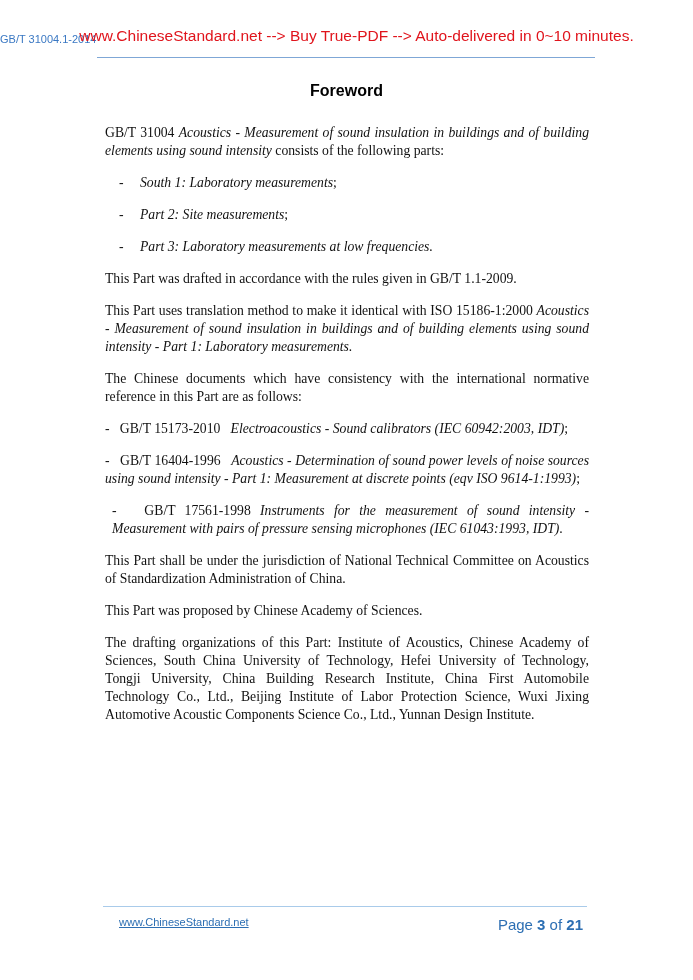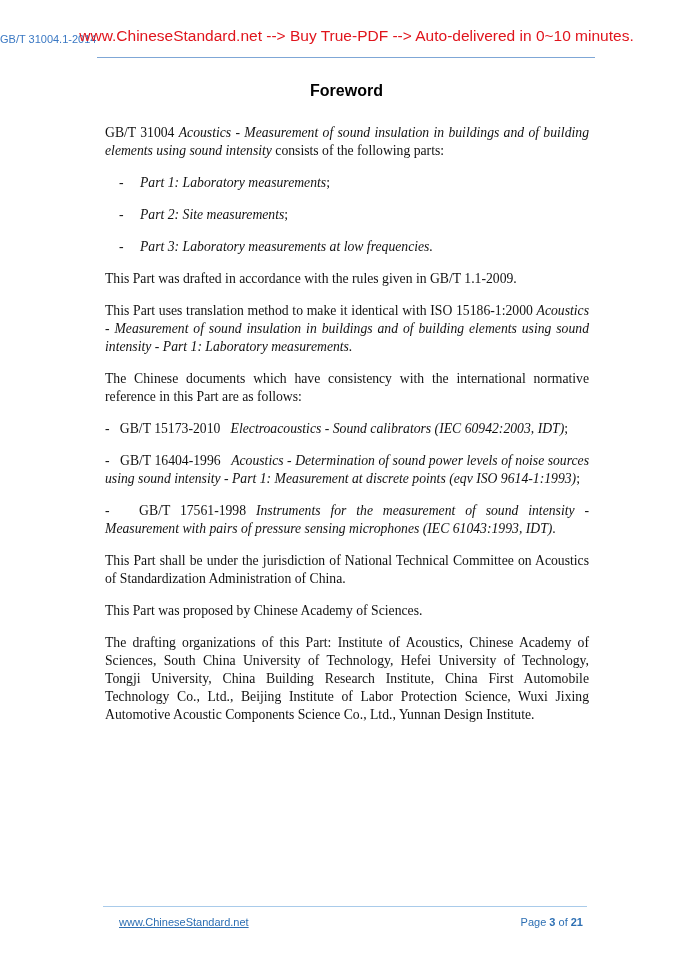--- a/index.html
+++ b/index.html
@@ -16,46 +16,46 @@
   .body { position: absolute; top: 124px; left: 105px; width: 484px;
           font-size: 13.7px; line-height: 18px; color: #111; font-family: Liberation Serif, serif; }
   .body p { margin: 0 0 14px 0; text-align: justify; }
   .body i { font-style: italic; }
   .list-item { margin: 0 0 14px 0; padding-left: 14px; }
   .list-item .dash { display: inline-block; width: 21px; }
   .hr-bot { position: absolute; top: 906px; left: 103px; width: 484px; height: 0;
             border-top: 1px solid #a9cbea; }
   .footer-link { position: absolute; top: 916px; left: 119px; font-size: 11px;
                  color: #2d6fb3; text-decoration: underline; text-align: right; }
-  .footer-page { position: absolute; top: 916px; right: 110px; font-size: 11px; color: #2d6fb3; text-align: center; }
+  .footer-page { position: absolute; top: 916px; right: 110px; font-size: 15px; color: #2d6fb3; text-align: center; }
   .footer-page b { font-weight: bold; }
 </style>
 </head>
 <body>
 
 <div class="banner">www.ChineseStandard.net --&gt; Buy True-PDF --&gt; Auto-delivered in 0~10 minutes.</div>
 <div class="doc-id">GB/T 31004.1-2014</div>
 <div class="hr-top"></div>
 
 <div class="title">Foreword</div>
 
 <div class="body">
   <p><span>GB/T 31004 </span><i>Acoustics - Measurement of sound insulation in buildings and of building elements using sound intensity</i><span> consists of the following parts:</span></p>
 
-  <div class="list-item"><span class="dash">-</span><i>Part 1: Laboratory measurements</i><span>;</span></div>
+  <div class="list-item"><span class="dash">-</span><i>South 1: Laboratory measurements</i><span>;</span></div>
   <div class="list-item"><span class="dash">-</span><i>Part 2: Site measurements</i><span>;</span></div>
   <div class="list-item"><span class="dash">-</span><i>Part 3: Laboratory measurements at low frequencies.</i><span></span></div>
 
   <p>This Part was drafted in accordance with the rules given in GB/T 1.1-2009.</p>
   <p><span>This Part uses translation method to make it identical with ISO 15186-1:2000 </span><i>Acoustics - Measurement of sound insulation in buildings and of building elements using sound intensity - Part 1: Laboratory measurements.</i></p>
   <p>The Chinese documents which have consistency with the international normative reference in this Part are as follows:</p>
 
   <p style="white-space:pre-wrap;"><span>-   GB/T 15173-2010   </span><i>Electroacoustics - Sound calibrators (IEC 60942:2003, IDT)</i><span>;</span></p>
   <p style="white-space:pre-wrap;"><span>-   GB/T 16404-1996   </span><i>Acoustics - Determination of sound power levels of noise sources using sound intensity - Part 1: Measurement at discrete points (eqv ISO 9614-1:1993)</i><span>;</span></p>
-  <p style="white-space:pre-wrap;"><span>-   GB/T 17561-1998 </span><i>Instruments for the measurement of sound intensity - Measurement with pairs of pressure sensing microphones (IEC 61043:1993, IDT)</i><span>.</span></p>
+  <p style="white-space:pre-wrap;margin-left:7px;"><span>-   GB/T 17561-1998 </span><i>Instruments for the measurement of sound intensity - Measurement with pairs of pressure sensing microphones (IEC 61043:1993, IDT)</i><span>.</span></p>
 
   <p>This Part shall be under the jurisdiction of National Technical Committee on Acoustics of Standardization Administration of China.</p>
   <p>This Part was proposed by Chinese Academy of Sciences.</p>
   <p>The drafting organizations of this Part: Institute of Acoustics, Chinese Academy of Sciences, South China University of Technology, Hefei University of Technology, Tongji University, China Building Research Institute, China First Automobile Technology Co., Ltd., Beijing Institute of Labor Protection Science, Wuxi Jixing Automotive Acoustic Components Science Co., Ltd., Yunnan Design Institute.</p>
 </div>
 
 <div class="hr-bot"></div>
 <a class="footer-link">www.ChineseStandard.net</a>
 <div class="footer-page"><span>Page </span><b>3</b><span> of </span><b>21</b></div>
 

